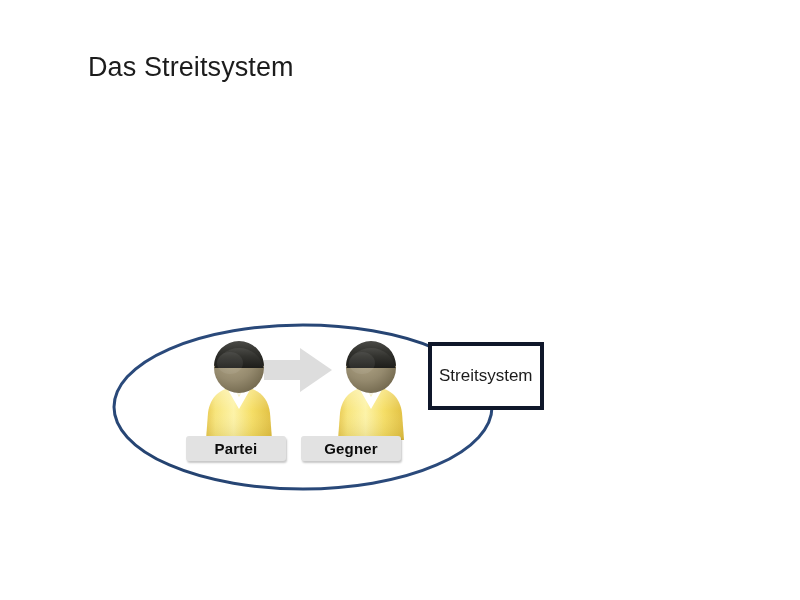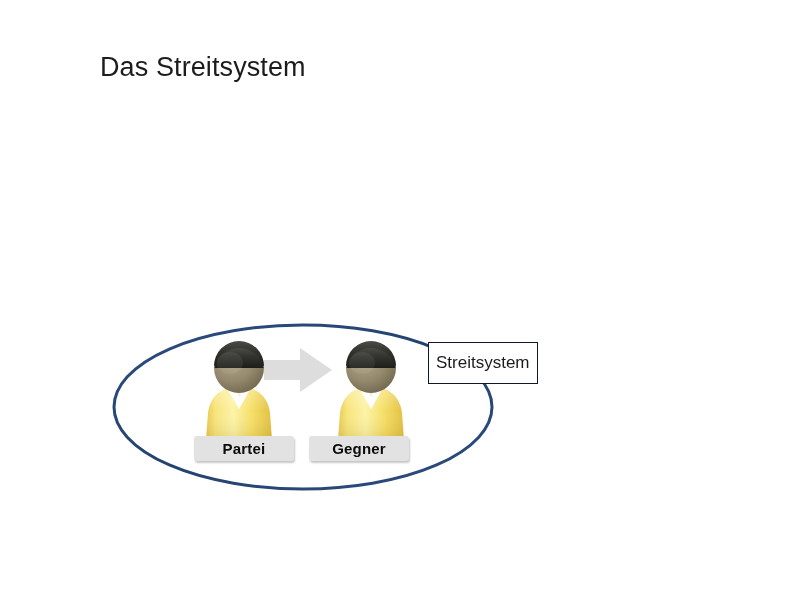--- a/index.html
+++ b/index.html
@@ -12,21 +12,21 @@
     width: 800px;
     height: 600px;
     background: #ffffff;
     overflow: hidden;
     font-family: "Liberation Sans", sans-serif;
   }
 
   
   #slide-title {
     position: absolute;
-    left: 100px;
+    left: 88px;
     top: 52px;
     font-size: 27px;
     font-weight: 400;
     color: #1c1c1c;
     letter-spacing: 0.1px;
     white-space: nowrap;
   }
 
   
   #diagram {
@@ -62,35 +62,34 @@
     height: 25px;
     line-height: 25px;
     text-align: center;
     background: #e2e2e2;
     border-radius: 3px;
     font-size: 15px;
     font-weight: bold;
     color: #0b0b0b;
     box-shadow: 1px 2px 2px rgba(0,0,0,0.22);
     letter-spacing: 0.2px;
-    margin-left: 8px;
   }
   #nameplate-partei { left: 186px; top: 436px; width: 100px; }
   #nameplate-gegner { left: 301px; top: 436px; width: 100px; }
 
   
   #callout-streitsystem {
     position: absolute;
     left: 428px;
     top: 342px;
     height: 28px;
     line-height: 28px;
-    padding: 6px 7px;
+    padding: 16px 7px;
     background: #ffffff;
-    border: 1px solid #0f172a;
+    border: 4px solid #0f172a;
     font-size: 17px;
     color: #1c1c1c;
     white-space: nowrap;
   }
 </style>
 </head>
 <body>
 
 <div id="slide">
 

